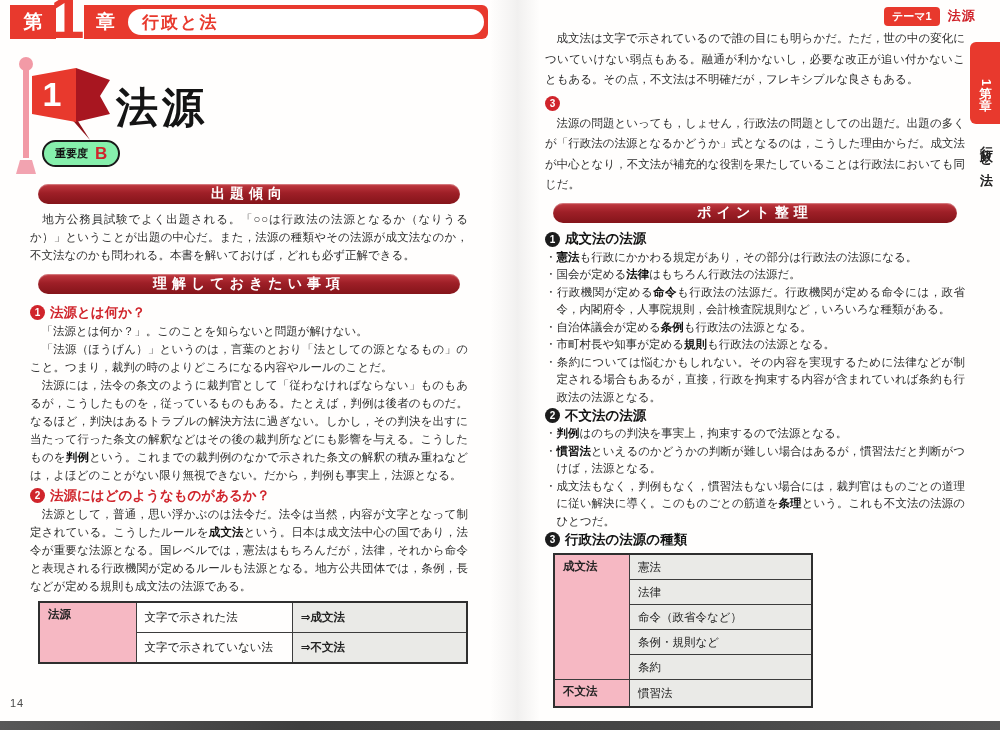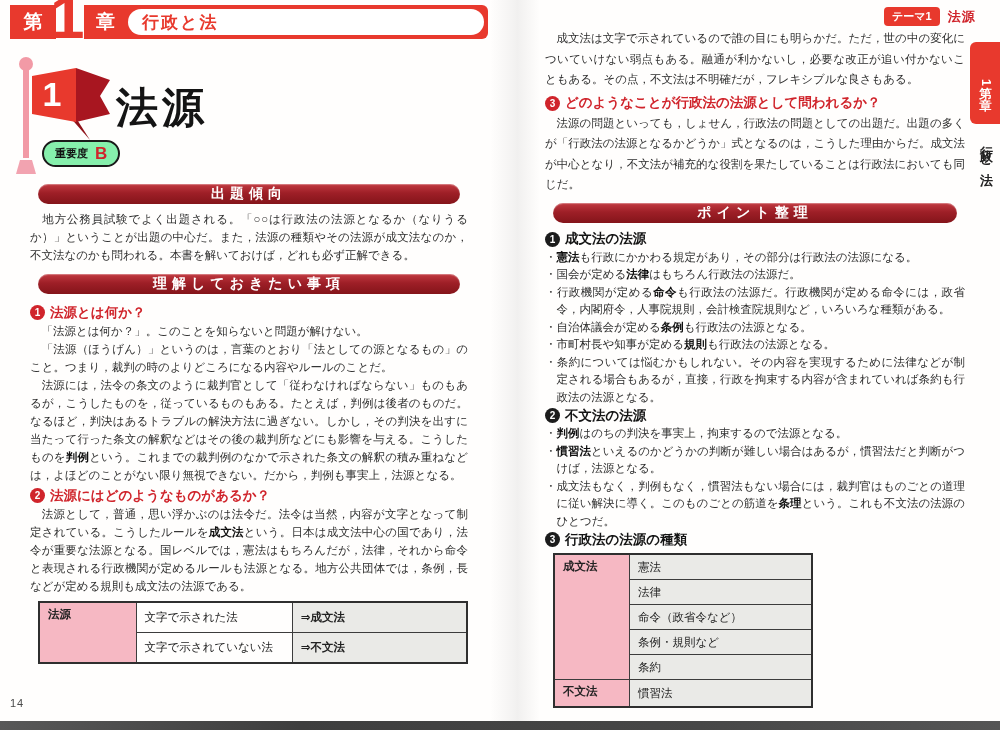--- a/index.html
+++ b/index.html
@@ -52,21 +52,21 @@
   
   table{border-collapse:collapse;border:2px solid #2f2f2f;}
   td{border:1.5px solid #3c3c3c;font-size:11.5px;color:#222;padding:2px 8px;vertical-align:middle;}
   .t-left td{height:25px;}
   .t-right td{height:20px;}
   .cell-pink{background:#f6b8c3;font-weight:bold;vertical-align:top;padding-top:4px;}
   .cell-gray{background:#eaeae7;}
   .cell-bold{font-weight:bold;}
 
   
-  .theme-wrap{position:absolute;left:884px;top:7px;display:flex;align-items:center;}
+  .theme-wrap{position:absolute;left:884px;top:7px;display:flex;}
   .theme-badge{background:#e8392d;color:#fff;font-size:11px;font-weight:bold;padding:2px 8px;border-radius:4px;}
   .theme-title{color:#d0242b;font-size:13px;font-weight:bold;margin-left:8px;letter-spacing:1px;}
 
   .side-tab{position:absolute;right:0;top:42px;width:30px;height:82px;background:#e8392d;border-radius:6px 0 0 6px;
             display:flex;align-items:center;justify-content:center;}
   .side-tab span{writing-mode:vertical-rl;color:#fff;font-size:12.5px;font-weight:bold;letter-spacing:2px;}
   .side-title{position:absolute;right:5px;top:136px;writing-mode:vertical-rl;font-size:13px;font-weight:bold;
               color:#222;letter-spacing:4px;}
 
   .page-num{position:absolute;font-size:11px;color:#4a4a4a;letter-spacing:1px;}
@@ -156,21 +156,20 @@
   <div class="side-tab">
     <span>第1章</span>
   </div>
   <div class="side-title">行政と法</div>
 
   <div class="right-col">
     <div class="body-text-r">　成文法は文字で示されているので誰の目にも明らかだ。ただ，世の中の変化についていけない弱点もある。融通が利かないし，必要な改正が追い付かないこともある。その点，不文法は不明確だが，フレキシブルな良さもある。</div>
 
     <div class="sec-head red" style="margin-top:4px;">
       <span class="num-circle red">3</span>
-      <span>どのようなことが行政法の法源として問われるか？</span>
     </div>
     <div class="body-text-r">　法源の問題といっても，しょせん，行政法の問題としての出題だ。出題の多くが「行政法の法源となるかどうか」式となるのは，こうした理由からだ。成文法が中心となり，不文法が補充的な役割を果たしていることは行政法においても同じだ。</div>
 
     <div class="rib mt8" style="margin-bottom:7px;">ポイント整理</div>
 
     <div class="sec-head">
       <span class="num-circle black">1</span>
       <span>成文法の法源</span>
     </div>
     <div class="bullet"><span>・</span><b>憲法</b><span>も行政にかかわる規定があり，その部分は行政法の法源になる。</span></div>

